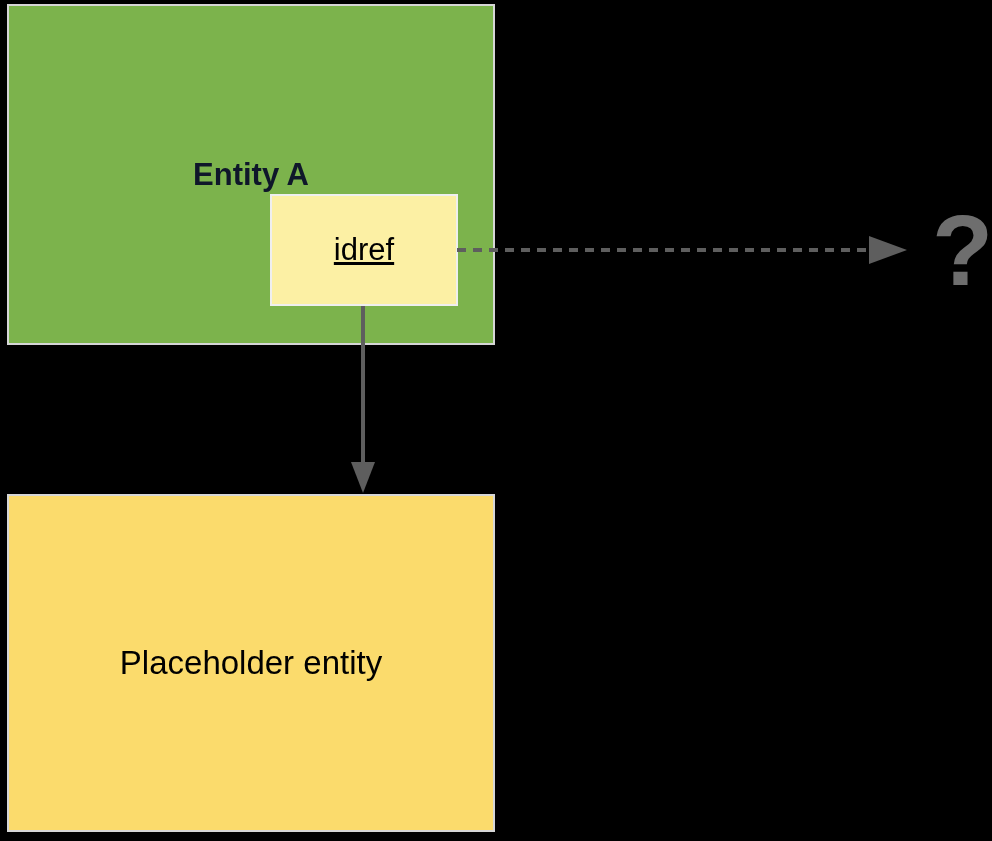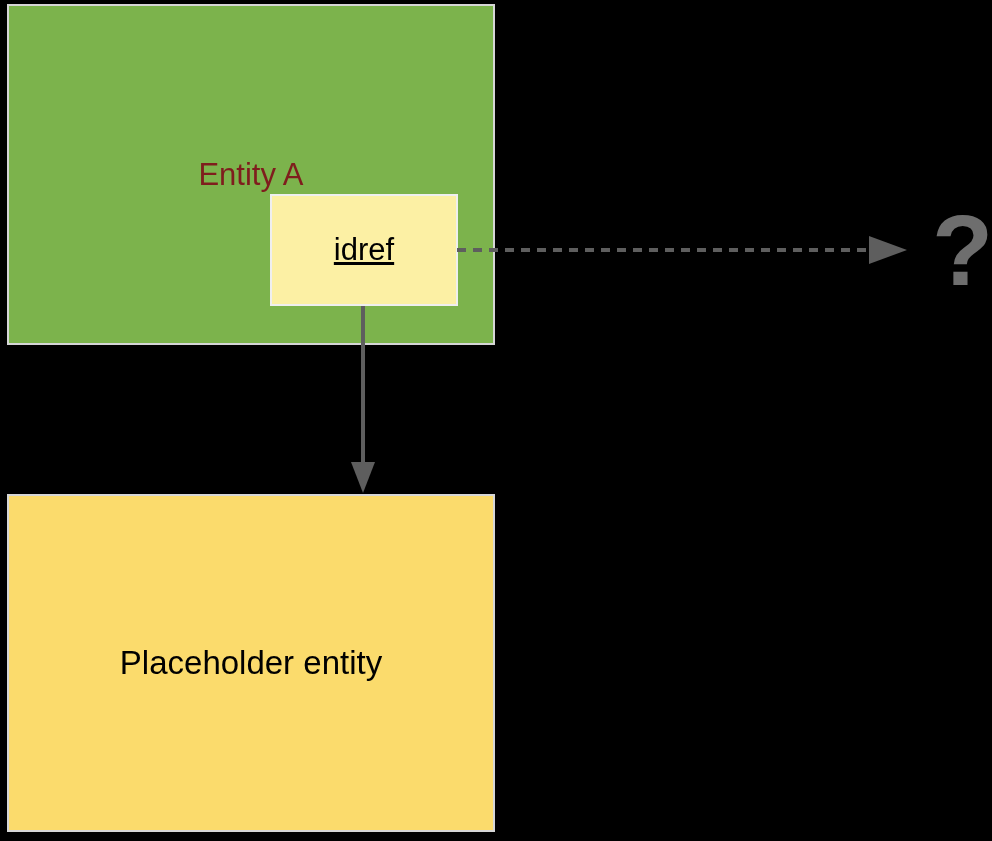--- a/index.html
+++ b/index.html
@@ -25,21 +25,22 @@
   .entity-a {
     left: 7px;
     top: 4px;
     width: 488px;
     height: 341px;
     background: #7CB34C;
     border: 2px solid #D6D6D6;
   }
   .entity-a .label {
     font-size: 31px;
-    color: #7f1d1d;
+    color: #0f172a;
+    font-weight: bold;
     
   }
   .idref {
     left: 270px;
     top: 194px;
     width: 188px;
     height: 112px;
     background: #FCF0A4;
     border: 2px solid #EFEFEF;
     text-decoration: underline;

